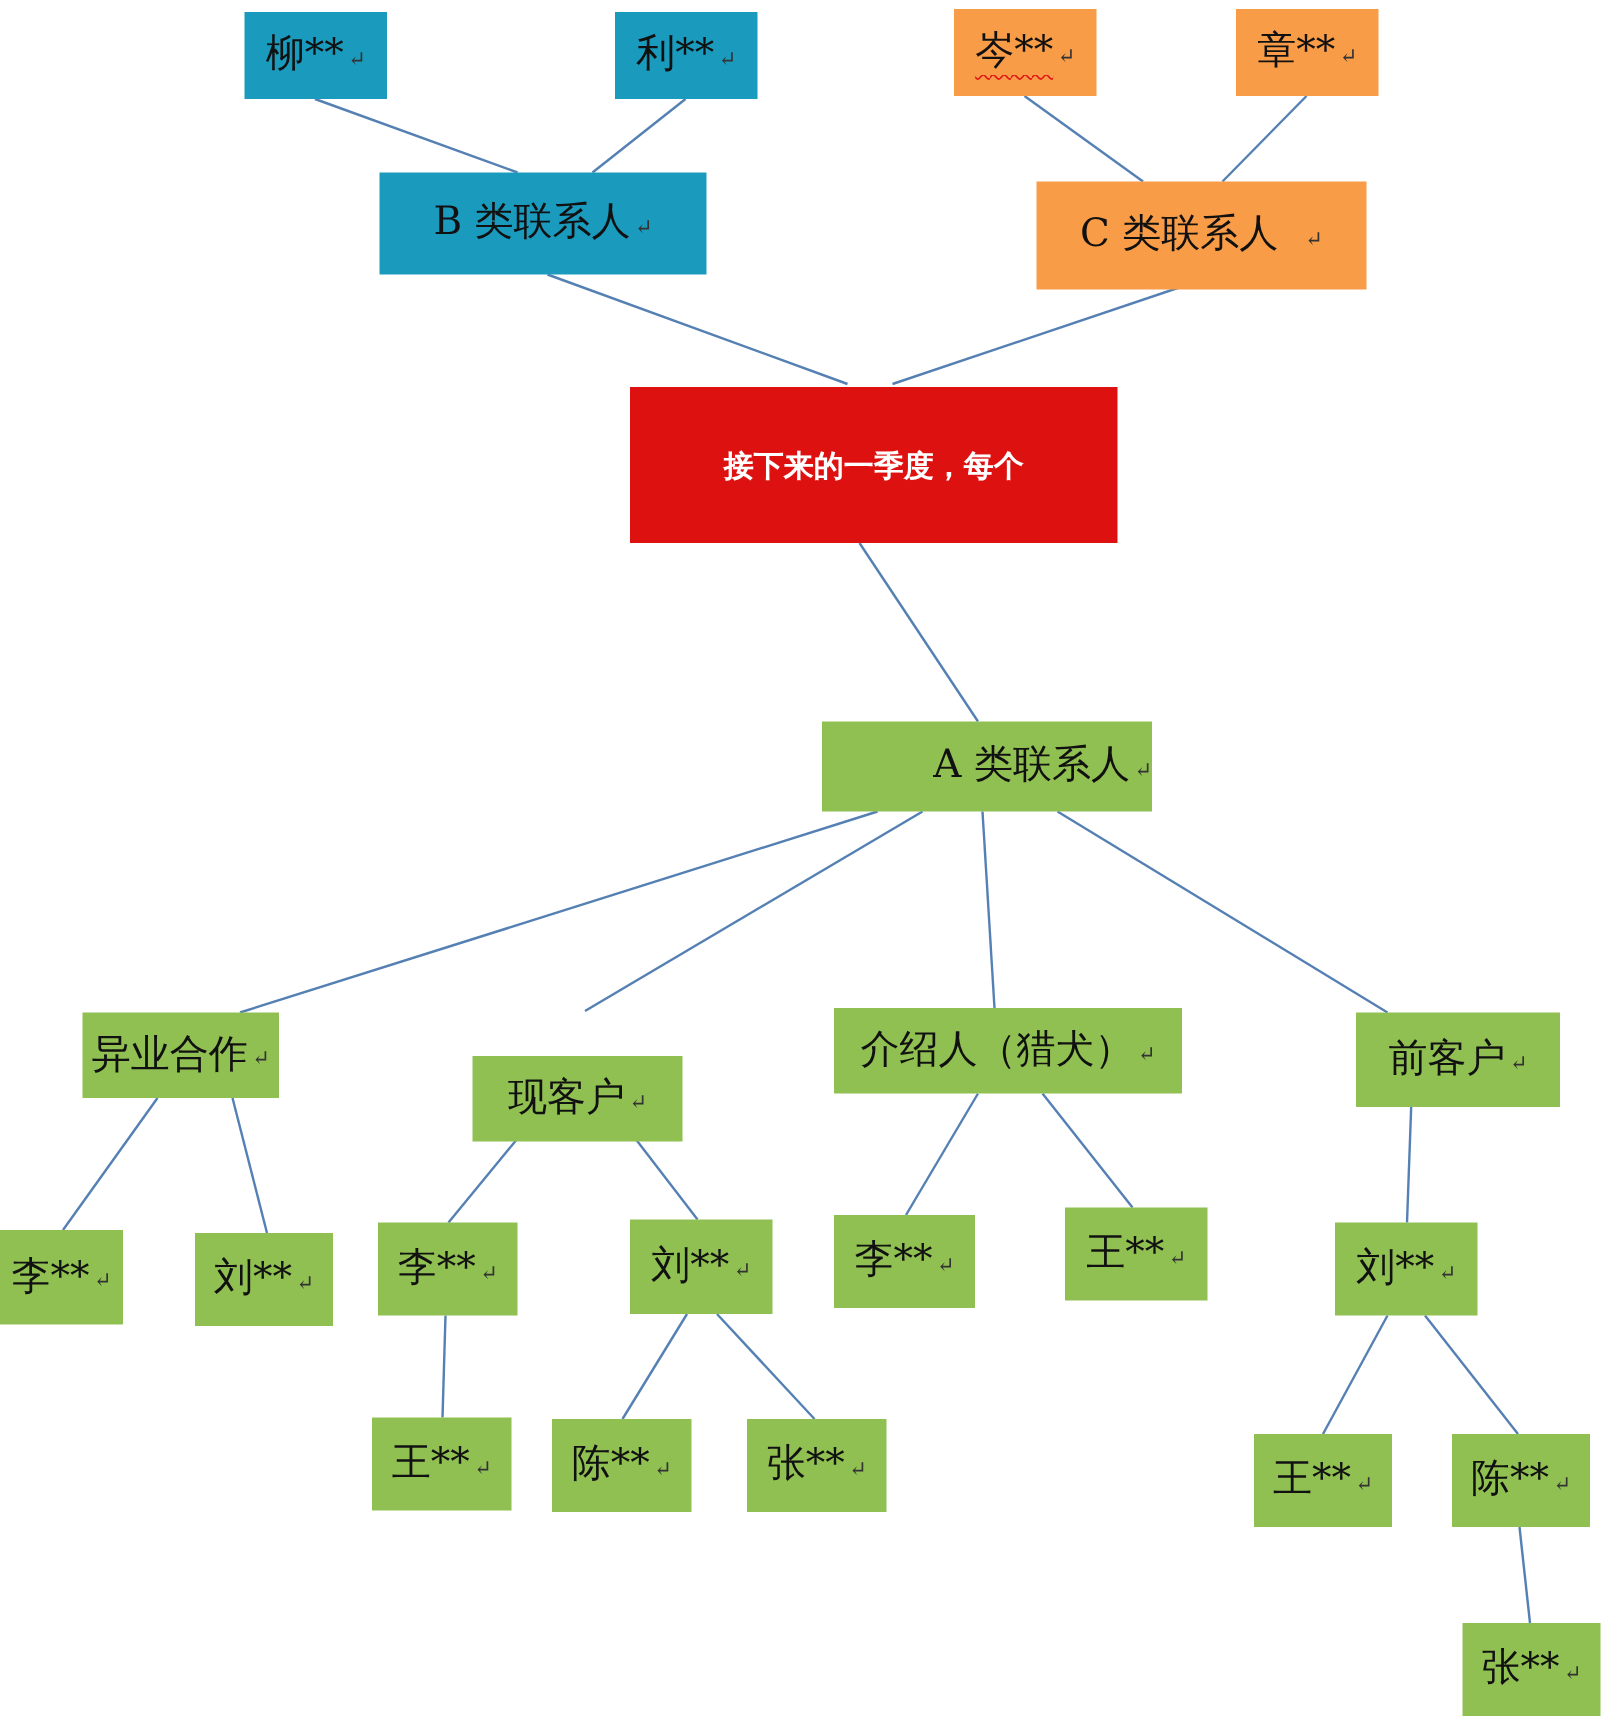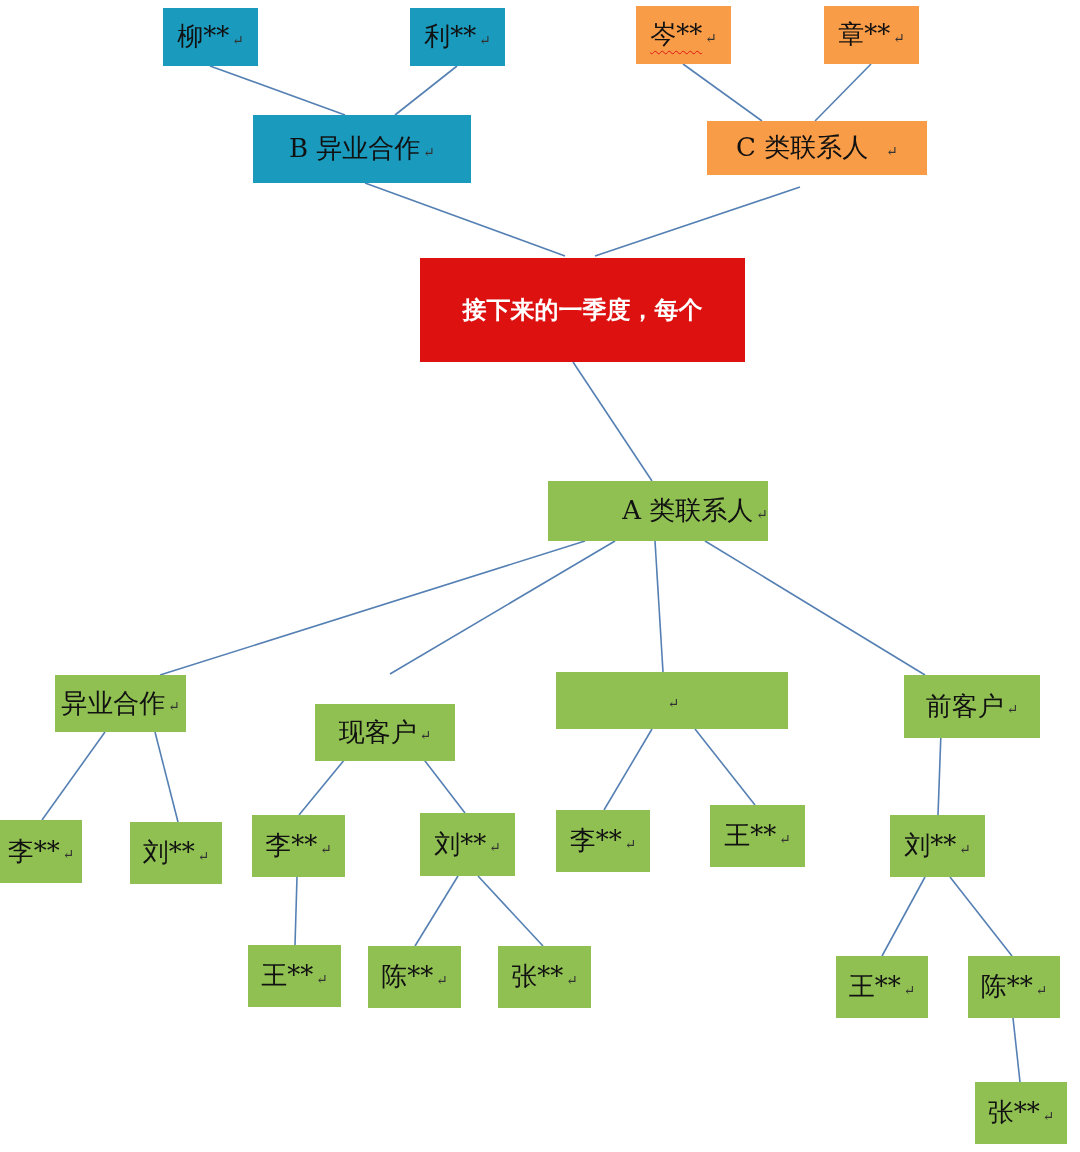--- a/index.html
+++ b/index.html
@@ -35,21 +35,21 @@
     top:3px;
   }
   .teal{background:var(--teal,#1a9bbe);}
   .orange{background:var(--orange,#f99c47);}
   .green{background:var(--green,#90c052);}
   .red{background:var(--red,#de1111);}
   .goal{
     flex-direction:column;
     color:var(--goal_text,#fff);
     font-weight:bold;
-    font-size:24px;
+    font-size:20px;
     line-height:1.45;
   }
   .squiggle{
     text-decoration-line:underline;
     text-decoration-style:wavy;
     text-decoration-color:#e01616;
     text-decoration-thickness:1px;
     text-underline-offset:7px;
   }
 </style>
@@ -96,24 +96,24 @@
   <div class="node orange" style="left:636px;top:6px;width:95px;height:58px;">
     <span class="squiggle">岑**</span>
       <span class="mark">↵</span>
   </div>
   <div class="node orange" style="left:824px;top:6px;width:95px;height:58px;">
     <span>章**</span>
       <span class="mark">↵</span>
   </div>
 
   <div class="node teal" style="left:253px;top:115px;width:218px;height:68px;">
-    <span>B 异业合作</span>
+    <span>B 类联系人</span>
       <span class="mark">↵</span>
   </div>
-  <div class="node orange" style="left:707px;top:121px;width:220px;height:54px;gap:15px;">
+  <div class="node orange" style="left:691px;top:121px;width:220px;height:72px;gap:15px;">
     <span>C 类联系人</span>
       <span class="mark">↵</span>
   </div>
 
   <div class="node red goal" style="left:420px;top:258px;width:325px;height:104px;">
     <div>接下来的一季度，每个</div>
   </div>
 
   <div class="node green" style="left:548px;top:481px;width:220px;height:60px;justify-content:flex-end;">
     <span>A 类联系人</span>
@@ -122,20 +122,21 @@
 
   <div class="node green" style="left:55px;top:675px;width:131px;height:57px;">
     <span>异业合作</span>
       <span class="mark">↵</span>
   </div>
   <div class="node green" style="left:315px;top:704px;width:140px;height:57px;">
     <span>现客户</span>
       <span class="mark">↵</span>
   </div>
   <div class="node green" style="left:556px;top:672px;width:232px;height:57px;">
+    <span>介绍人（猎犬）</span>
       <span class="mark">↵</span>
   </div>
   <div class="node green" style="left:904px;top:675px;width:136px;height:63px;">
     <span>前客户</span>
       <span class="mark">↵</span>
   </div>
 
   <div class="node green" style="left:0px;top:820px;width:82px;height:63px;">
     <span>李**</span>
       <span class="mark">↵</span>

